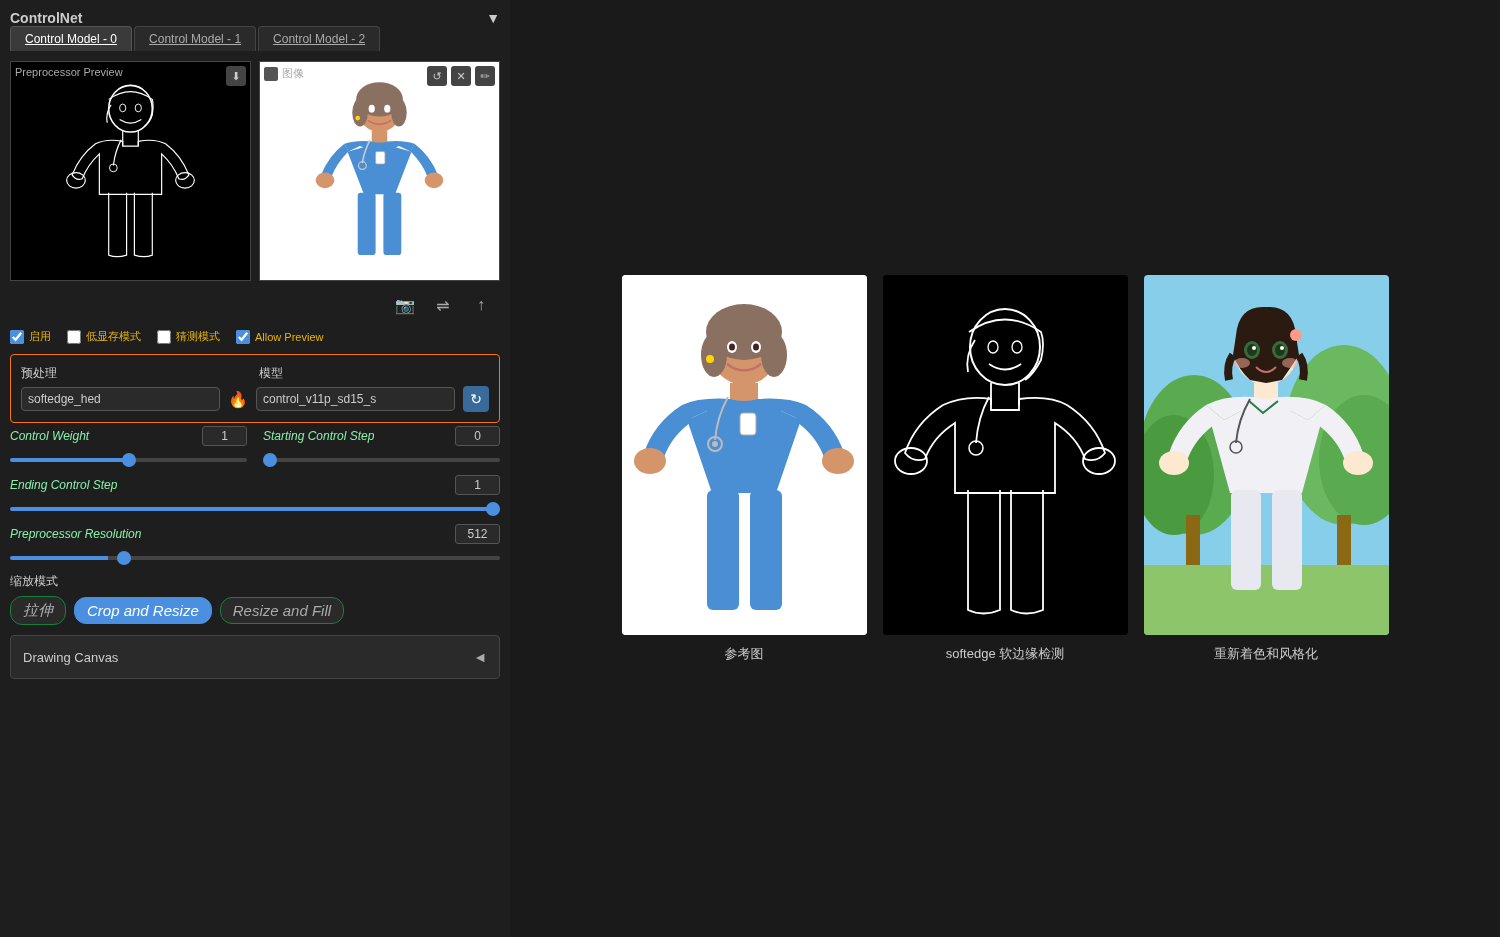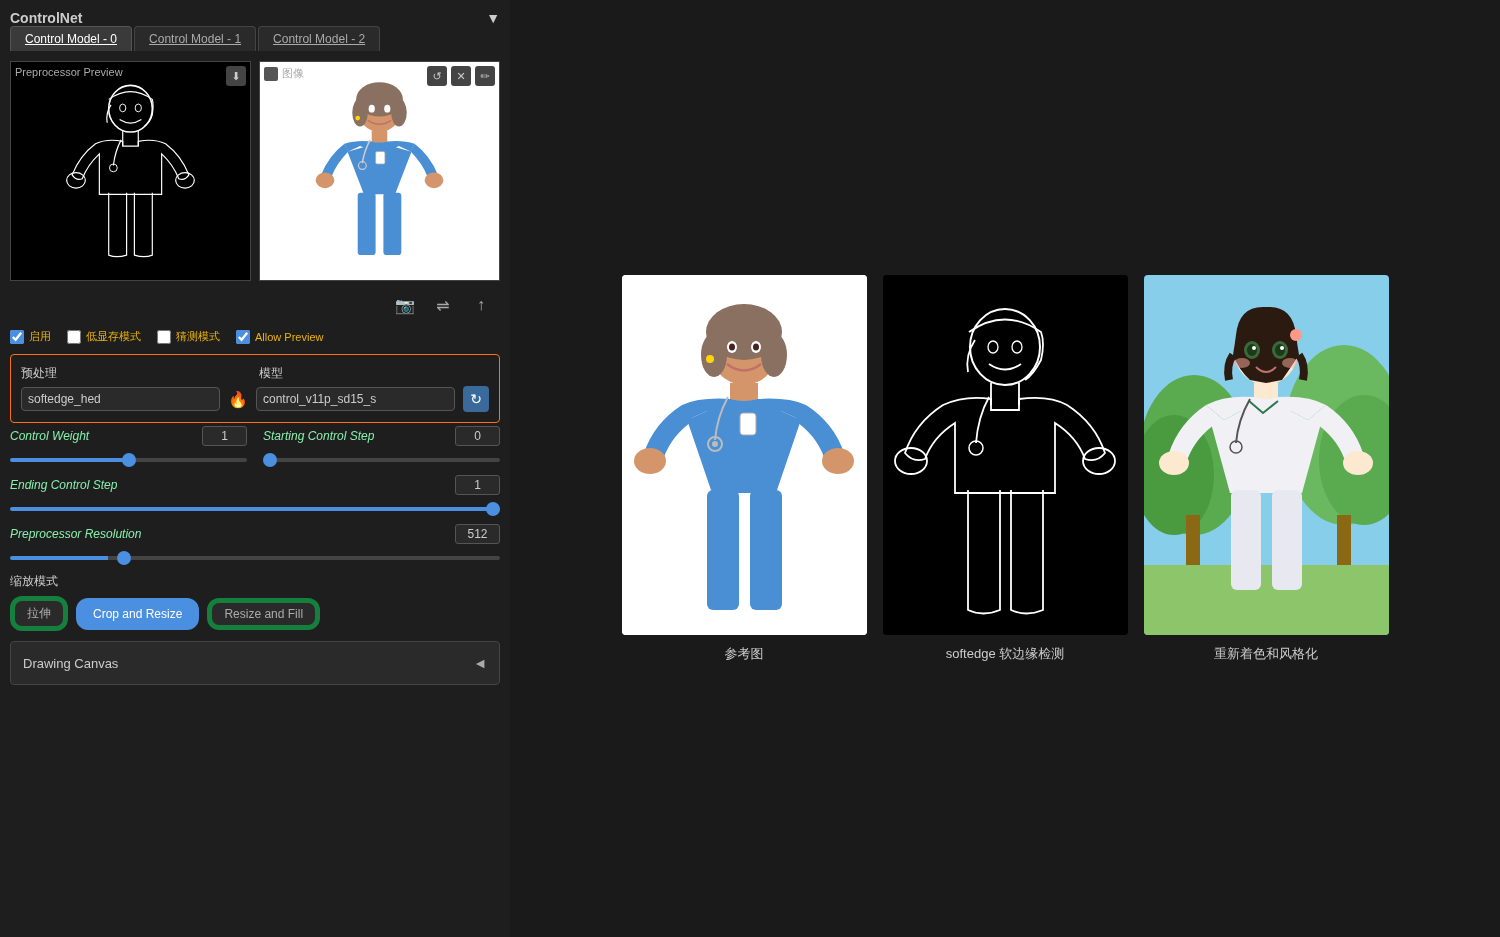--- a/index.html
+++ b/index.html
@@ -232,25 +232,26 @@
       margin-bottom: 6px;
     }
     .radio-group {
       display: flex;
       gap: 8px;
       align-items: center;
     }
     .radio-pill {
       padding: 4px 12px;
       border-radius: 12px;
-      border: 5px solid #15803d;
+      border: 1px solid #15803d;
       background: #2a2a2a;
       color: #aaa;
-      font-size: 12px;
-      cursor: pointer;
+      font-size: 15px;
+      cursor: pointer;
+      font-style: italic;
     }
     .radio-pill.active {
       background: #4a8fe0;
       border-color: #4a8fe0;
       color: #fff;
     }
 
     
     .drawing-canvas-row {
       display: flex;

